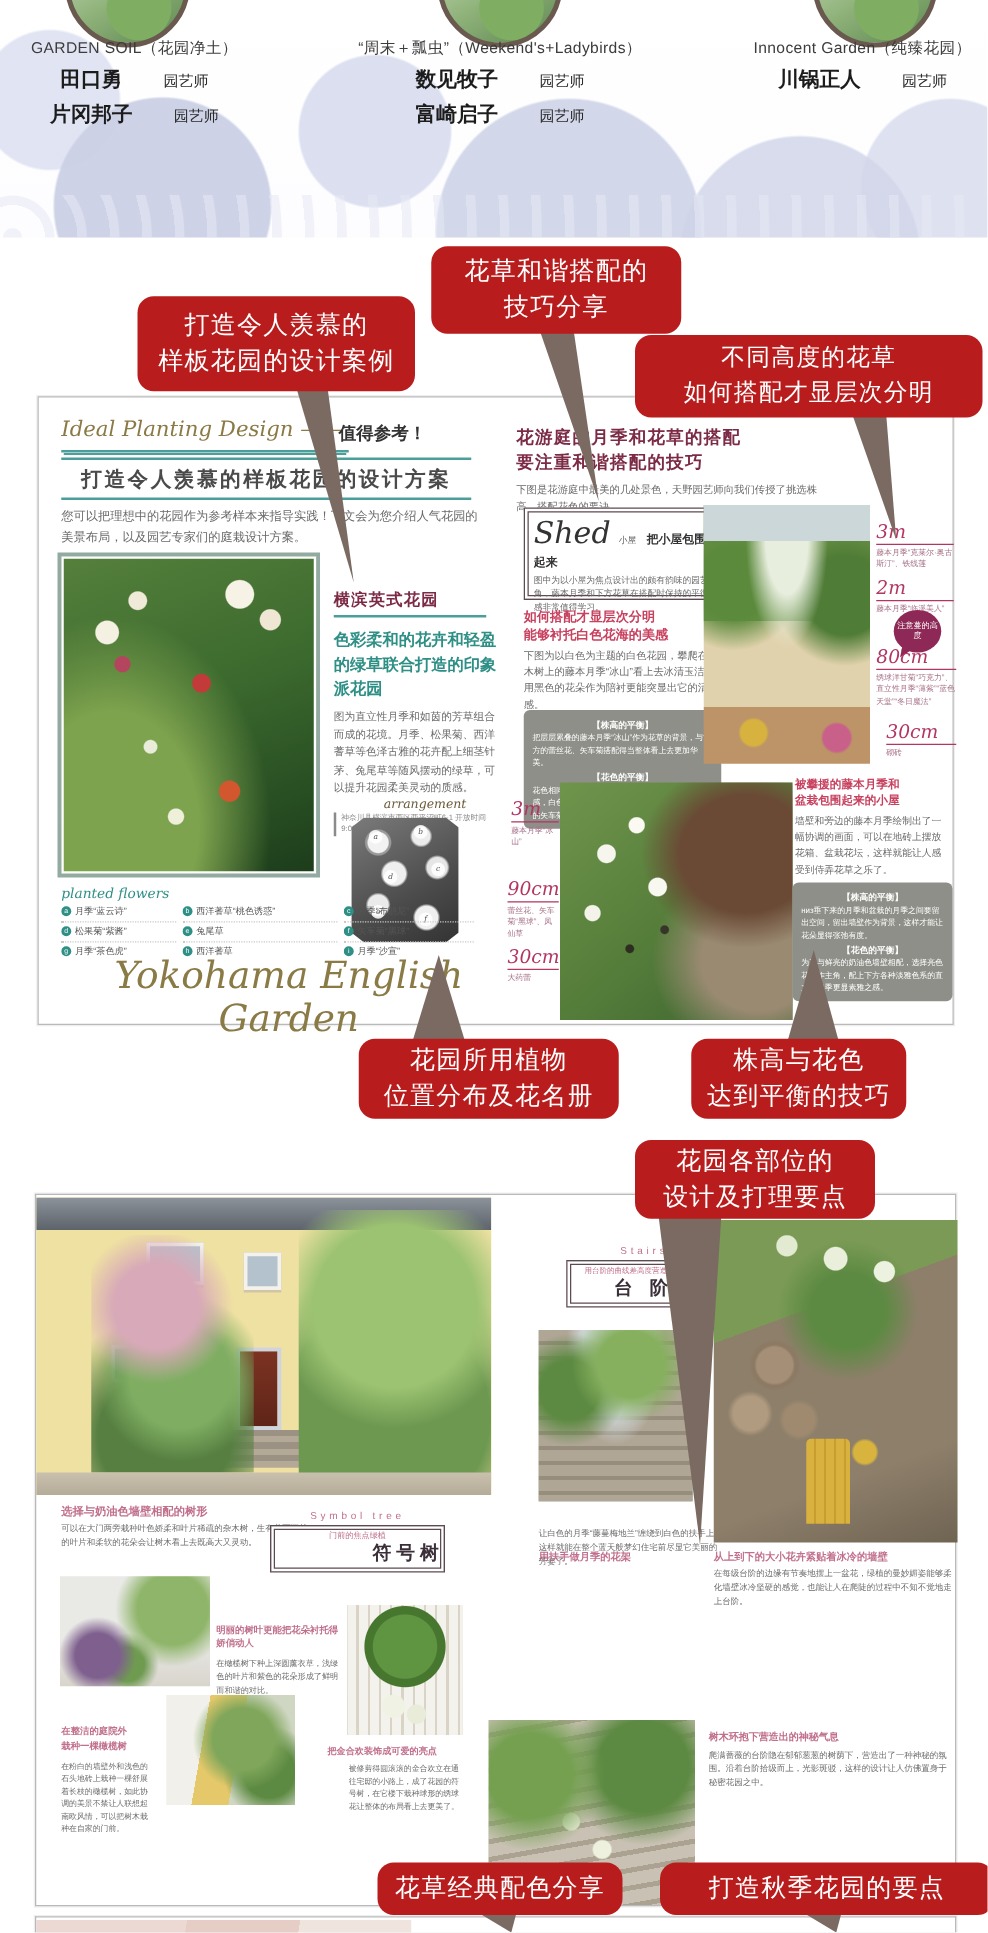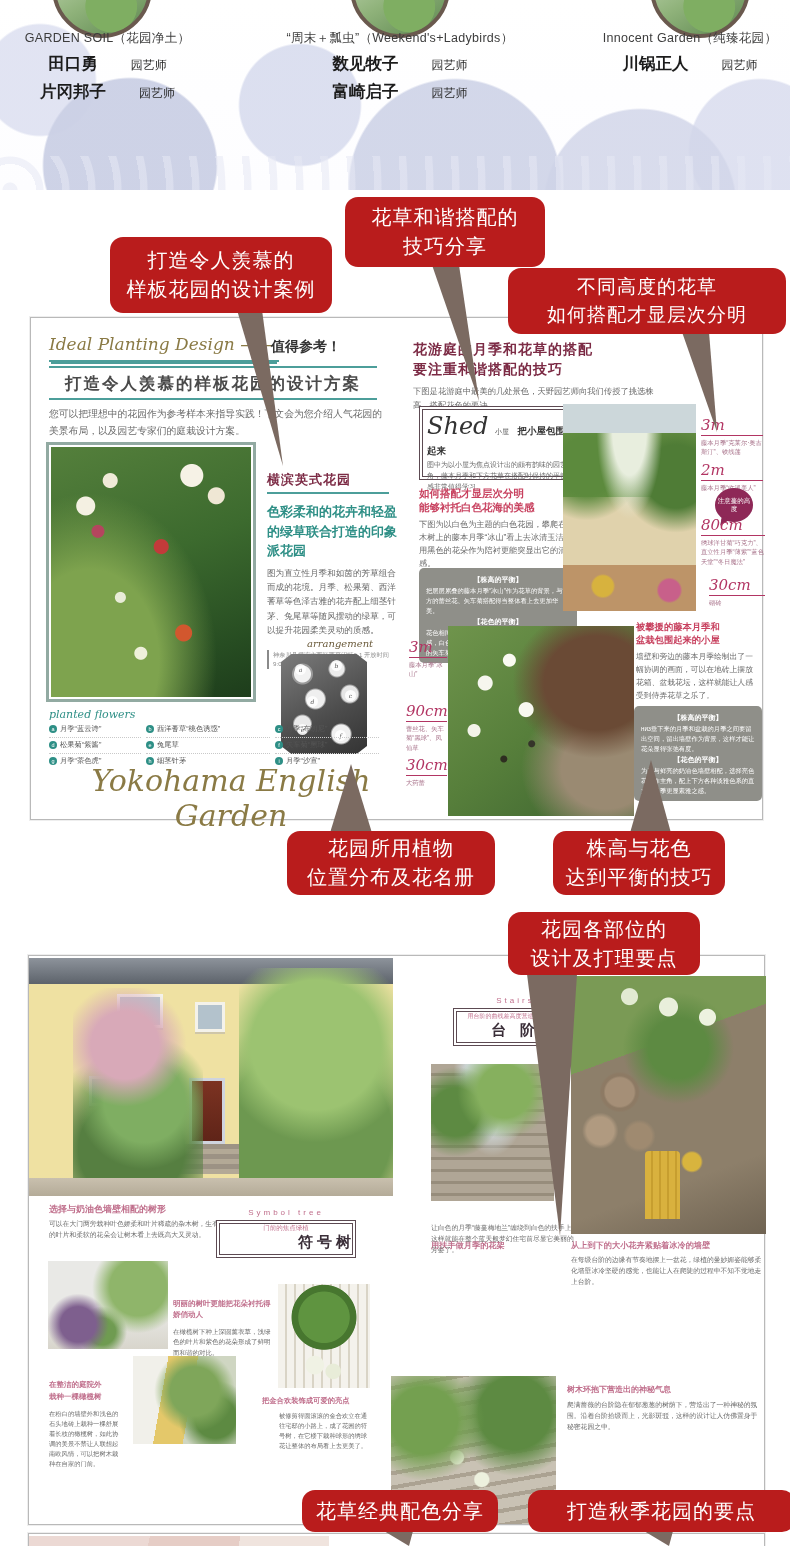--- a/index.html
+++ b/index.html
@@ -257,21 +257,21 @@
 
   <div class="abs script" style="left:18px; top:390px; font-size:11px; color:#2e8f86;">planted flowers</div>
   <div class="abs" style="left:18px; top:404px; width:330px; display:grid; grid-template-columns:92px 124px 104px; column-gap:5px;">
     <div class="fl-item"><span class="bullet">a</span><span>月季“蓝云诗”</span></div>
     <div class="fl-item"><span class="bullet">b</span><span>西洋蓍草“桃色诱惑”</span></div>
     <div class="fl-item"><span class="bullet">c</span><span>月季“布朗尼”</span></div>
     <div class="fl-item"><span class="bullet">d</span><span>松果菊“紫酱”</span></div>
     <div class="fl-item"><span class="bullet">e</span><span>兔尾草</span></div>
     <div class="fl-item"><span class="bullet">f</span><span>矢车菊“黑球”</span></div>
     <div class="fl-item" style="border-bottom:none;"><span class="bullet">g</span><span>月季“茶色虎”</span></div>
-    <div class="fl-item" style="border-bottom:none;"><span class="bullet">h</span><span>细茎针茅</span></div>
+    <div class="fl-item" style="border-bottom:none;"><span class="bullet">h</span><span>西洋蓍草</span></div>
     <div class="fl-item" style="border-bottom:none;"><span class="bullet">i</span><span>月季“沙宣”</span></div>
   </div>
 
   <div class="abs script" style="left:35px; top:445px; width:330px; font-size:30px; color:#8a7a45; text-align:center;">Yokohama English Garden</div>
 
   <div class="abs h-maroon" style="left:382px; top:23px; font-size:14px; letter-spacing:1px;">花游庭的月季和花草的搭配</div>
   <div class="abs h-maroon" style="left:382px; top:43px; font-size:14px; letter-spacing:1px;">要注重和谐搭配的技巧</div>
   <div class="abs gtxt" style="left:382px; top:66px; width:255px; font-size:8.3px; line-height:1.7;">下图是花游庭中最美的几处景色，天野园艺师向我们传授了挑选株高、搭配花色的要诀</div>
 
   <div class="abs ornate" style="left:388px; top:88px; width:156px; height:74px; padding:5px 7px;">

